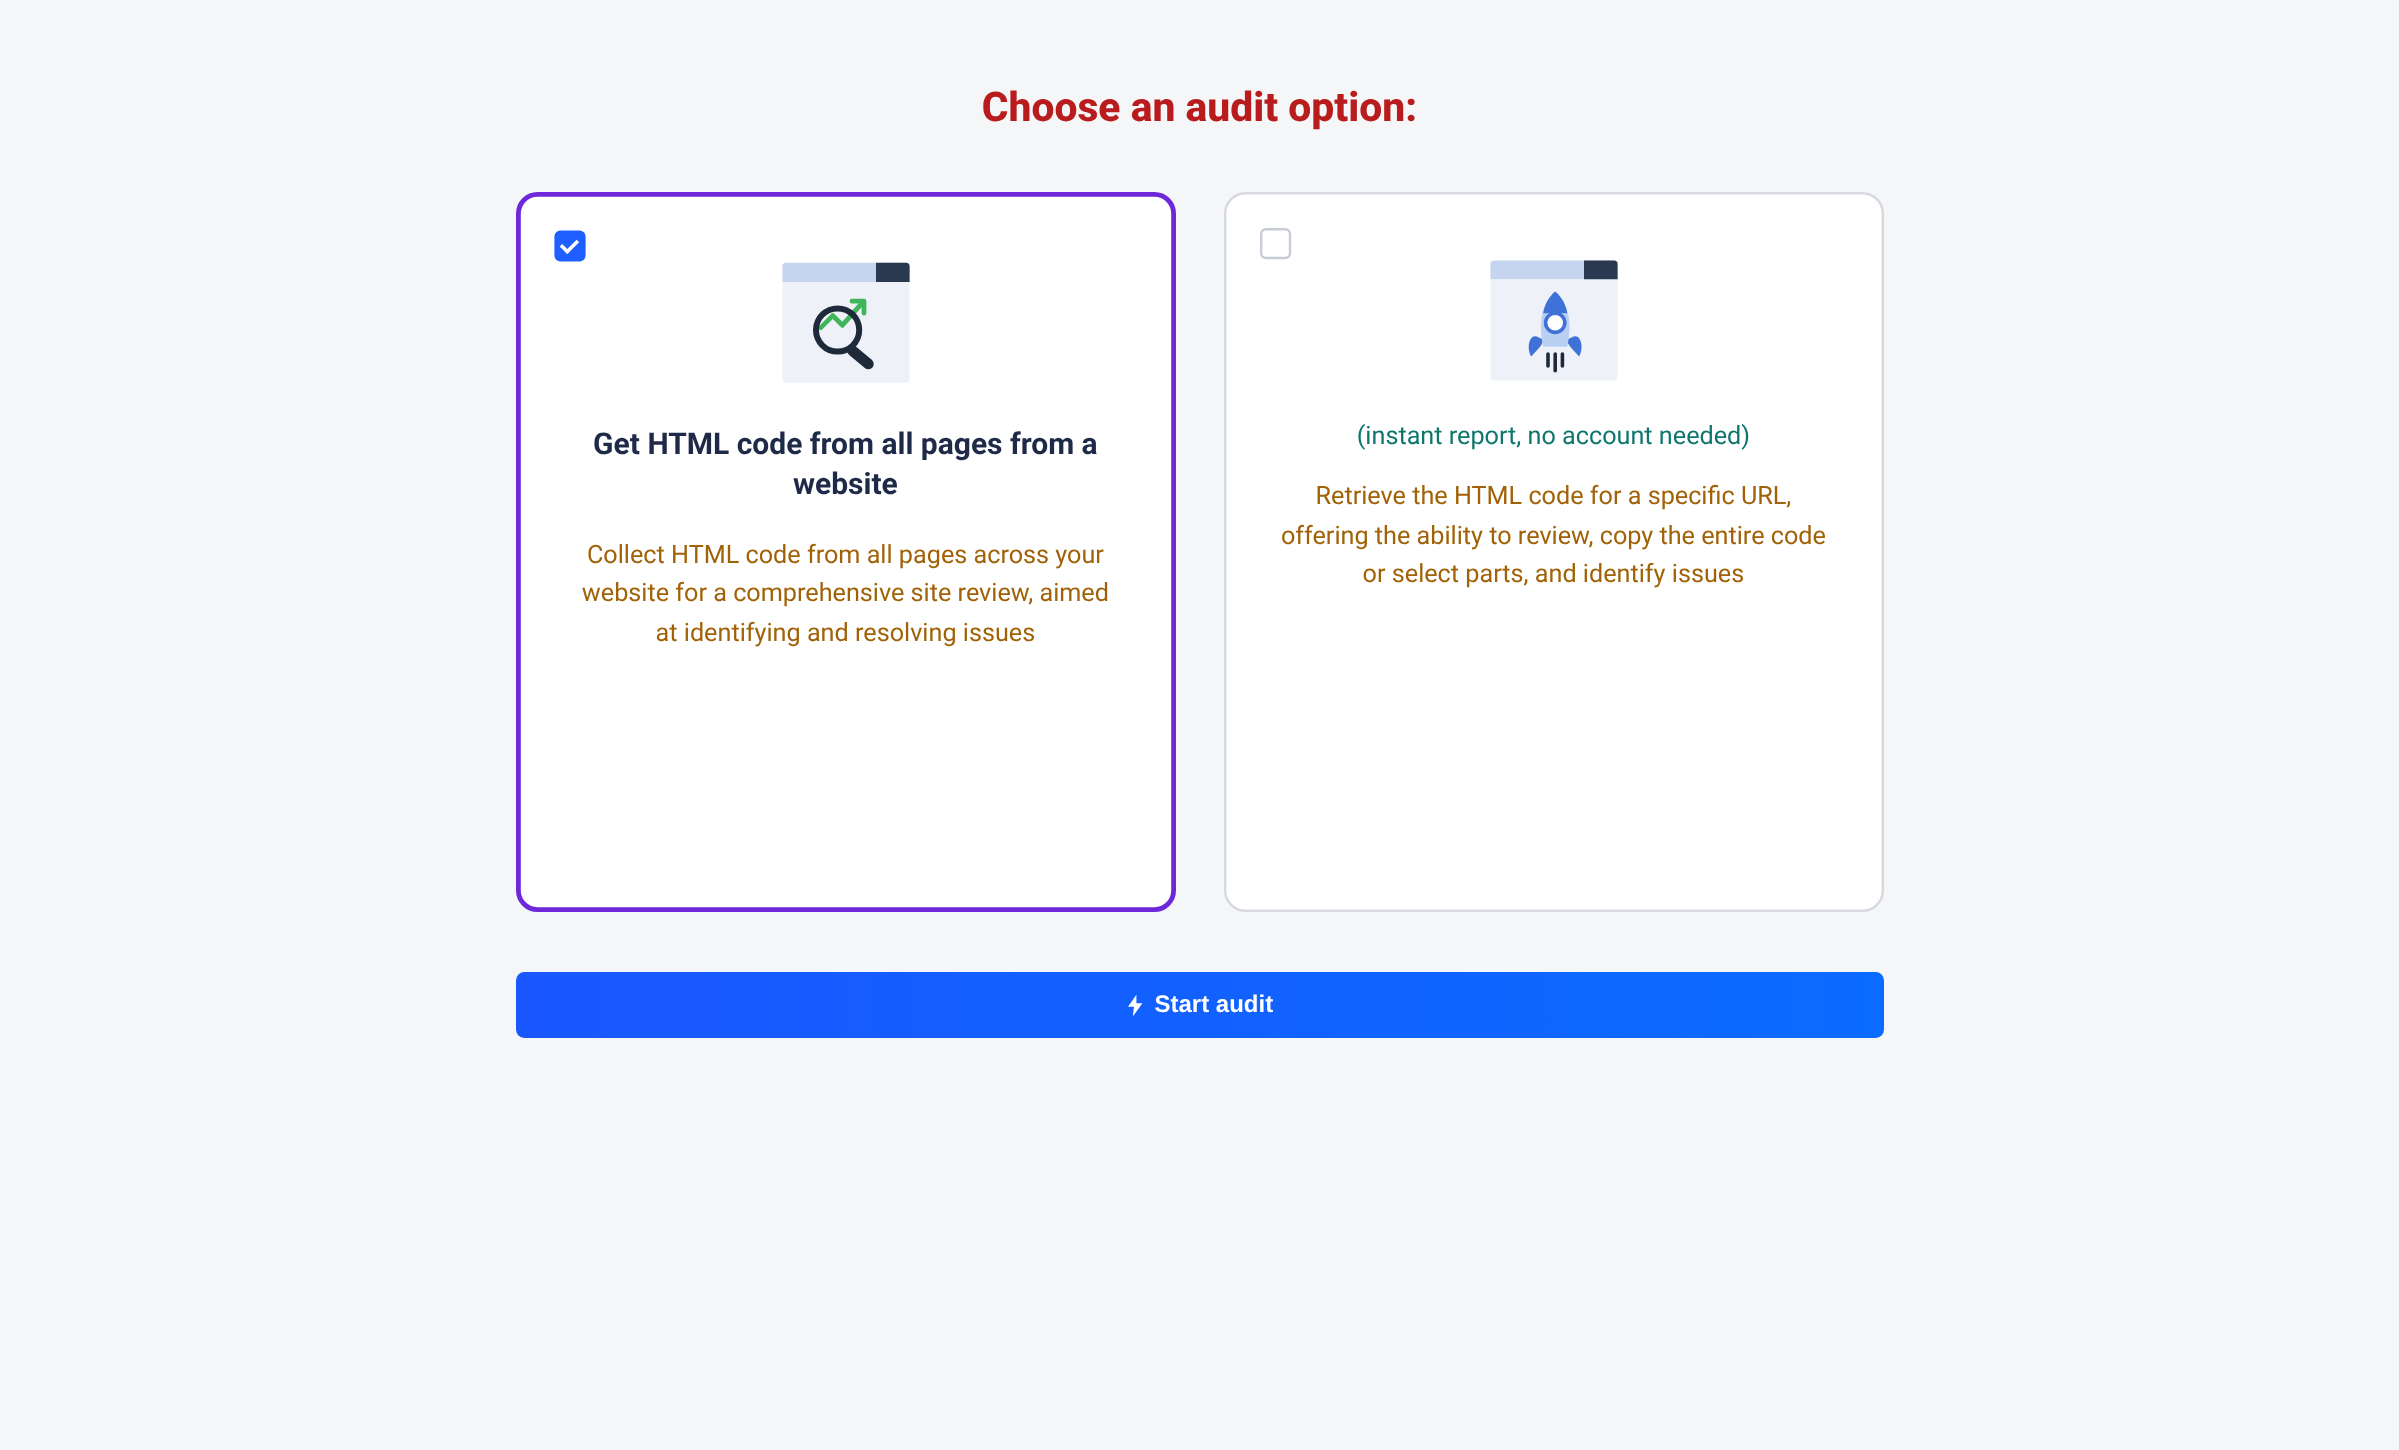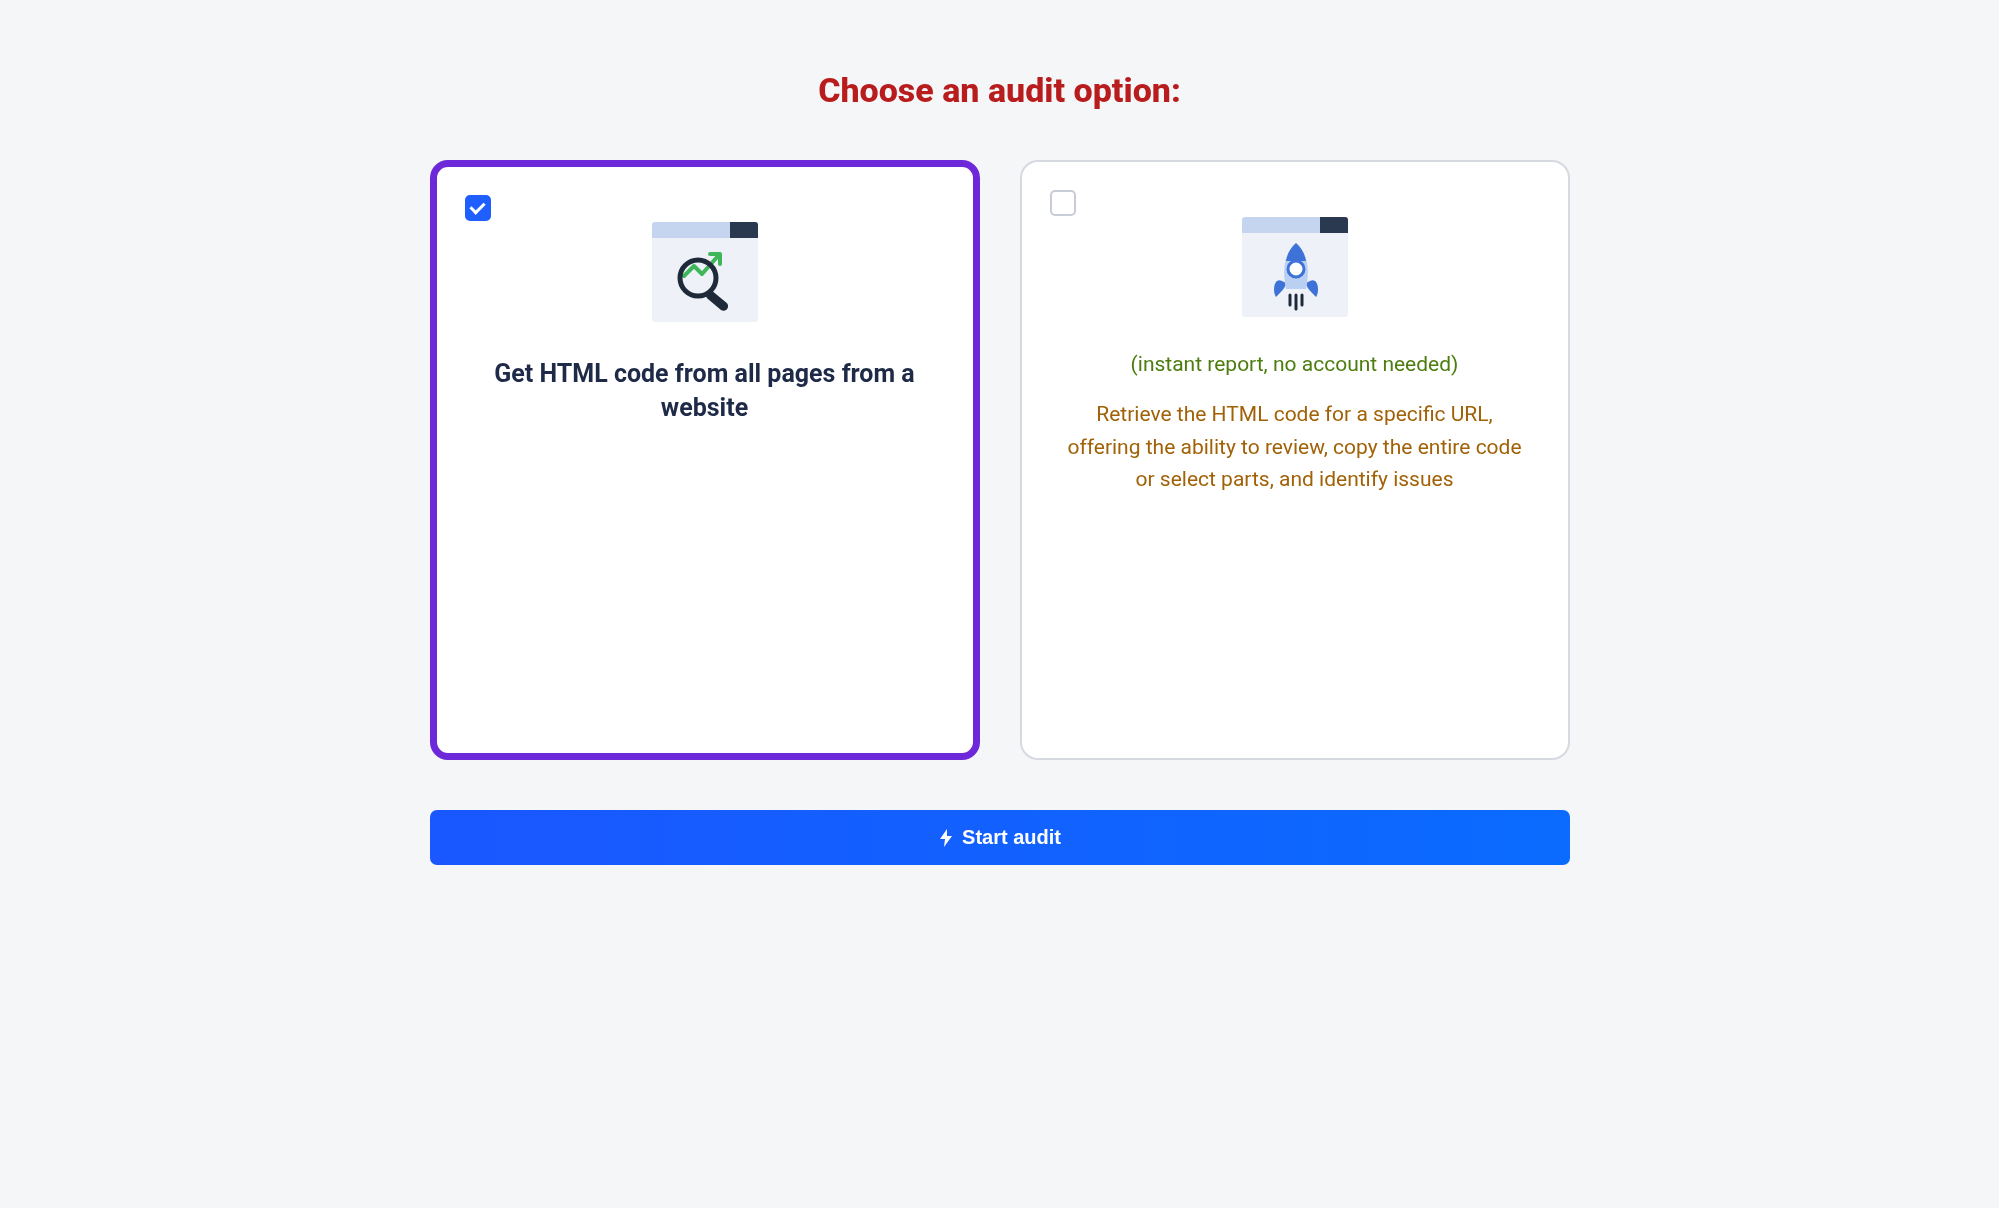--- a/index.html
+++ b/index.html
@@ -37,21 +37,21 @@
       background: #ffffff;
       border: 2px solid #d6d9e0;
       border-radius: 18px;
       padding: 30px 40px 40px 40px;
       position: relative;
       cursor: pointer;
       text-align: center;
       min-height: 600px;
     }
     .option-card.selected {
-      border: 7px solid #6d28d9;
+      border: 4px solid #6d28d9;
     }
     .checkbox {
       position: absolute;
       top: 28px;
       left: 28px;
       width: 26px;
       height: 26px;
       border: 2.5px solid #c7ccd6;
       border-radius: 5px;
       display: flex;
@@ -81,21 +81,21 @@
     }
     .card-title {
       font-size: 25px;
       font-weight: 700;
       color: #1e2a47;
       margin-bottom: 25px;
       line-height: 1.35;
     }
     .card-subtitle {
       font-size: 21px;
-      color: #4d7c0f;
+      color: #0f766e;
       margin-bottom: 22px;
       font-weight: 400;
     }
     .card-description {
       font-size: 21px;
       color: #a16207;
       line-height: 1.55;
       font-weight: 400;
     }
     .start-button {
@@ -171,20 +171,21 @@
               <polyline points="14,32 24,22 32,30 48,12" fill="none" stroke="#3fb65a" stroke-width="4" stroke-linecap="round" stroke-linejoin="round"></polyline>
               <polyline points="40,10 50,10 50,20" fill="none" stroke="#3fb65a" stroke-width="4" stroke-linecap="round" stroke-linejoin="round"></polyline>
 
               <circle cx="28" cy="34" r="18" fill="none" stroke="#1e2a3a" stroke-width="5"></circle>
               <rect x="40" y="45" width="26" height="9" rx="4.5" fill="#1e2a3a" transform="rotate(40 40 45)"></rect>
             </svg>
           </div>
         </div>
       </div>
       <h2 class="card-title">Get HTML code from all pages from a website</h2>
+      <p class="card-description">Collect HTML code from all pages across your website for a comprehensive site review, aimed at identifying and resolving issues</p>
     </div>
 
     <div class="option-card">
       <div class="checkbox"></div>
       <div class="card-icon">
         <div class="browser-window">
           <div class="browser-topbar"></div>
           <div class="browser-body">
             <svg width="64" height="78" viewBox="0 0 64 78" style="position:absolute; left:22px; top:4px;">
 

